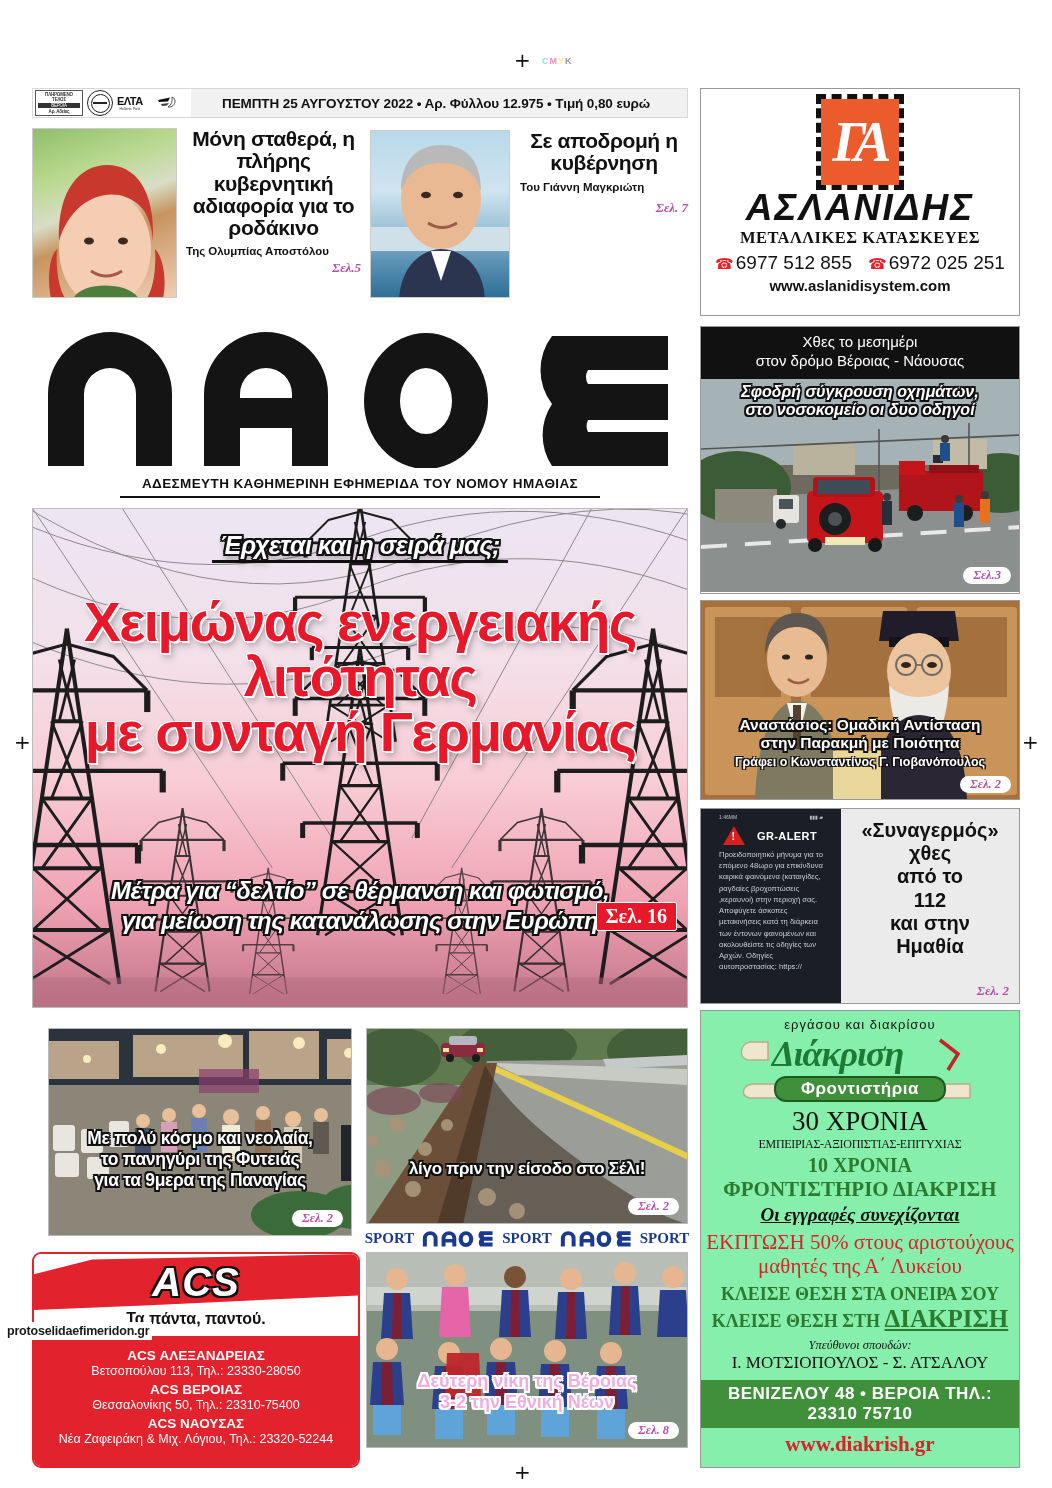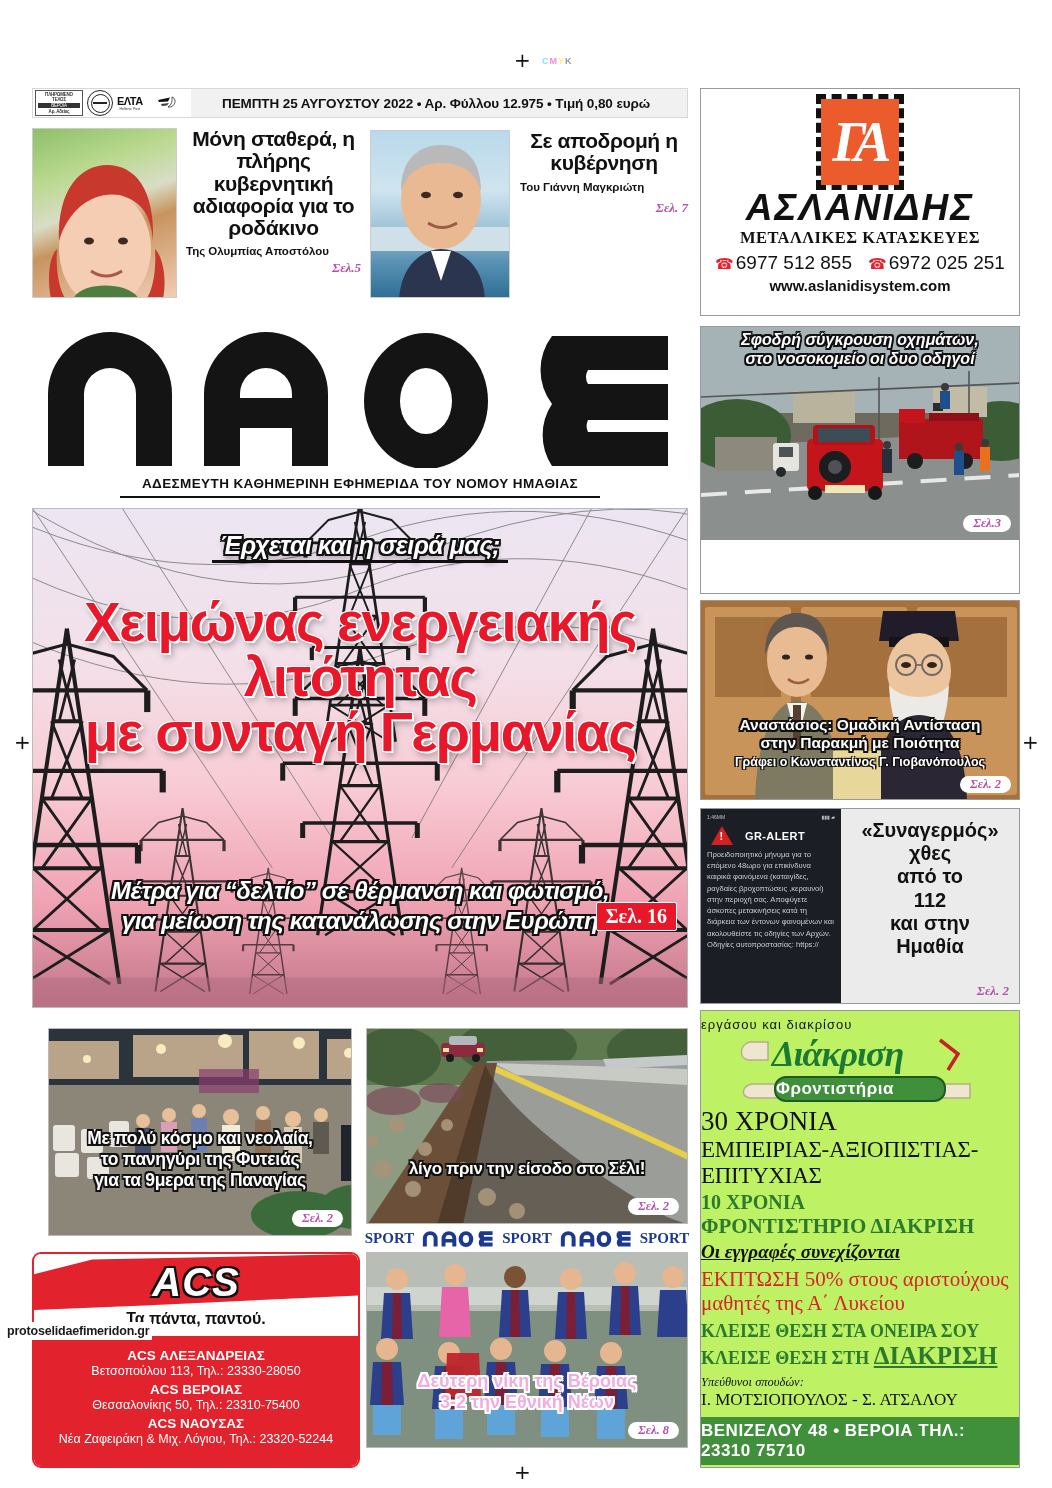--- a/index.html
+++ b/index.html
@@ -176,43 +176,43 @@
   .church-cap { position:absolute; left:0; right:0; bottom:46px; text-align:center; color:#fff;
     font-weight:800; font-size:15.5px; line-height:1.2; z-index:4;
     text-shadow:-1.6px -1.6px 0 #111,1.6px -1.6px 0 #111,-1.6px 1.6px 0 #111,1.6px 1.6px 0 #111,
       0 -1.6px 0 #111,0 1.6px 0 #111,-1.6px 0 0 #111,1.6px 0 0 #111; }
   .church-by { position:absolute; left:0; right:0; bottom:30px; text-align:center; color:#fff;
     font-weight:700; font-size:12.5px; z-index:4;
     text-shadow:-1.4px -1.4px 0 #111,1.4px -1.4px 0 #111,-1.4px 1.4px 0 #111,1.4px 1.4px 0 #111; }
 
   .alertbox { position:absolute; left:700px; top:808px; width:320px; height:196px;
               border:1px solid #999; background:#ebebeb; display:flex; }
-  .phone { width:140px; height:100%; background:#1b1e24; color:#dfe3e6; padding:5px 6px;
+  .phone { width:140px; height:100%; background:#1b1e24; color:#dfe3e6; padding:5px 18px;
            overflow:hidden; position:relative; }
   .phone-status { display:flex; justify-content:space-between; font-size:5px; opacity:.8; }
   .alert-tri { width:0;height:0;border-left:11px solid transparent;border-right:11px solid transparent;
     border-bottom:19px solid #d32020; position:relative; }
   .alert-tri:after{ content:"!"; position:absolute; left:-2.5px; top:5px; color:#fff; font-size:11px;
     font-weight:800; line-height:1;}
   .alert-row { display:flex; align-items:center; gap:12px; margin:6px 0 4px 4px; }
   .gr-alert { font-size:11px; font-weight:700; color:#fff; letter-spacing:.4px; }
   .phone-body { font-size:7.6px; line-height:1.48; color:#c8cfd4; }
   .alert-right { flex:1; text-align:center; padding-top:10px; position:relative; }
   .alert-right .t { font-weight:800; font-size:20px; line-height:1.16; color:#111; }
 
   .diakrisi { position:absolute; left:700px; top:1010px; width:320px; height:458px;
-              border:1px solid #999; background:#bef264; text-align:left; overflow:hidden; }
+              border:1px solid #999; background:#86efac; text-align:center; overflow:hidden; }
   .dk-top { font-size:13px; color:#111; letter-spacing:1px; margin-top:6px; }
   .dk-logo { margin:2px auto 0; width:252px; height:66px; position:relative; }
   .dk-word { font-family:"Liberation Serif", serif; font-style:italic; font-weight:700;
     font-size:36px; color:#1d7a33; letter-spacing:-1px; line-height:1; }
   .dk-pill { width:172px; margin:0 auto; background:#3f8f3b; color:#fff; border-radius:12px;
     border:2px solid #1d5c1f; font-size:17px; font-weight:700; letter-spacing:.5px; padding:1px 0; }
   .dk-h1 { font-family:"Liberation Serif", serif; font-size:27px; color:#111; margin-top:6px; }
-  .dk-h2 { font-family:"Liberation Serif", serif; font-size:23px; color:#111; letter-spacing:-0.3px;}
+  .dk-h2 { font-family:"Liberation Serif", serif; font-size:12px; color:#111; letter-spacing:-0.3px;}
   .dk-h3 { font-family:"Liberation Serif", serif; font-size:20px; font-weight:700; color:#2c7a2e; margin-top:2px;}
   .dk-h4 { font-family:"Liberation Serif", serif; font-size:21px; font-weight:700; color:#2c7a2e; }
   .dk-h5 { font-family:"Liberation Serif", serif; font-style:italic; font-weight:700; font-size:19px;
     color:#111; text-decoration:underline; margin-top:2px; }
   .dk-red { font-family:"Liberation Serif", serif; font-size:21px; color:#d8232a; margin-top:4px; line-height:1.15;}
   .dk-g1 { font-family:"Liberation Serif", serif; font-weight:700; font-size:18px; color:#2c7a2e; margin-top:6px;}
   .dk-g2 { font-family:"Liberation Serif", serif; font-weight:700; font-size:18px; color:#2c7a2e;}
   .dk-g2 u { font-size:25px; }
   .dk-small { font-family:"Liberation Serif", serif; font-style:italic; font-size:12.5px; color:#111; margin-top:5px;}
   .dk-names { font-family:"Liberation Serif", serif; font-size:17px; color:#111; }
@@ -650,20 +650,24 @@
     <div class="aslan-name">ΑΣΛΑΝΙΔΗΣ</div>
     <div class="aslan-sub">ΜΕΤΑΛΛΙΚΕΣ ΚΑΤΑΣΚΕΥΕΣ</div>
     <div class="aslan-phones">
       <div><span class="ph-i">☎</span><span>6977 512 855</span></div>
       <div><span class="ph-i">☎</span><span>6972 025 251</span></div>
     </div>
     <div class="aslan-web">www.aslanidisystem.com</div>
   </div>
 
   <div class="crashbox">
+    <div class="crash-head">
+      <div>Χθες το μεσημέρι</div>
+      <div>στον δρόμο Βέροιας - Νάουσας</div>
+    </div>
     <div class="crash-photo">
       <svg viewBox="0 0 320 213" width="320" height="213">
         <rect width="320" height="213" fill="#a6b3b6"></rect>
         <rect y="86" width="320" height="127" fill="#6f6a5e"></rect>
         <path d="M0 120 L320 104 L320 213 L0 213 Z" fill="#8b8f8d"></path>
         <path d="M0 168 L320 148" stroke="#e8e8e8" stroke-width="4" stroke-dasharray="26 18"></path>
         <g fill="#3c5c35">
             <ellipse cx="36" cy="108" rx="54" ry="36"></ellipse>
             <ellipse cx="300" cy="104" rx="44" ry="30"></ellipse>
           </g>

